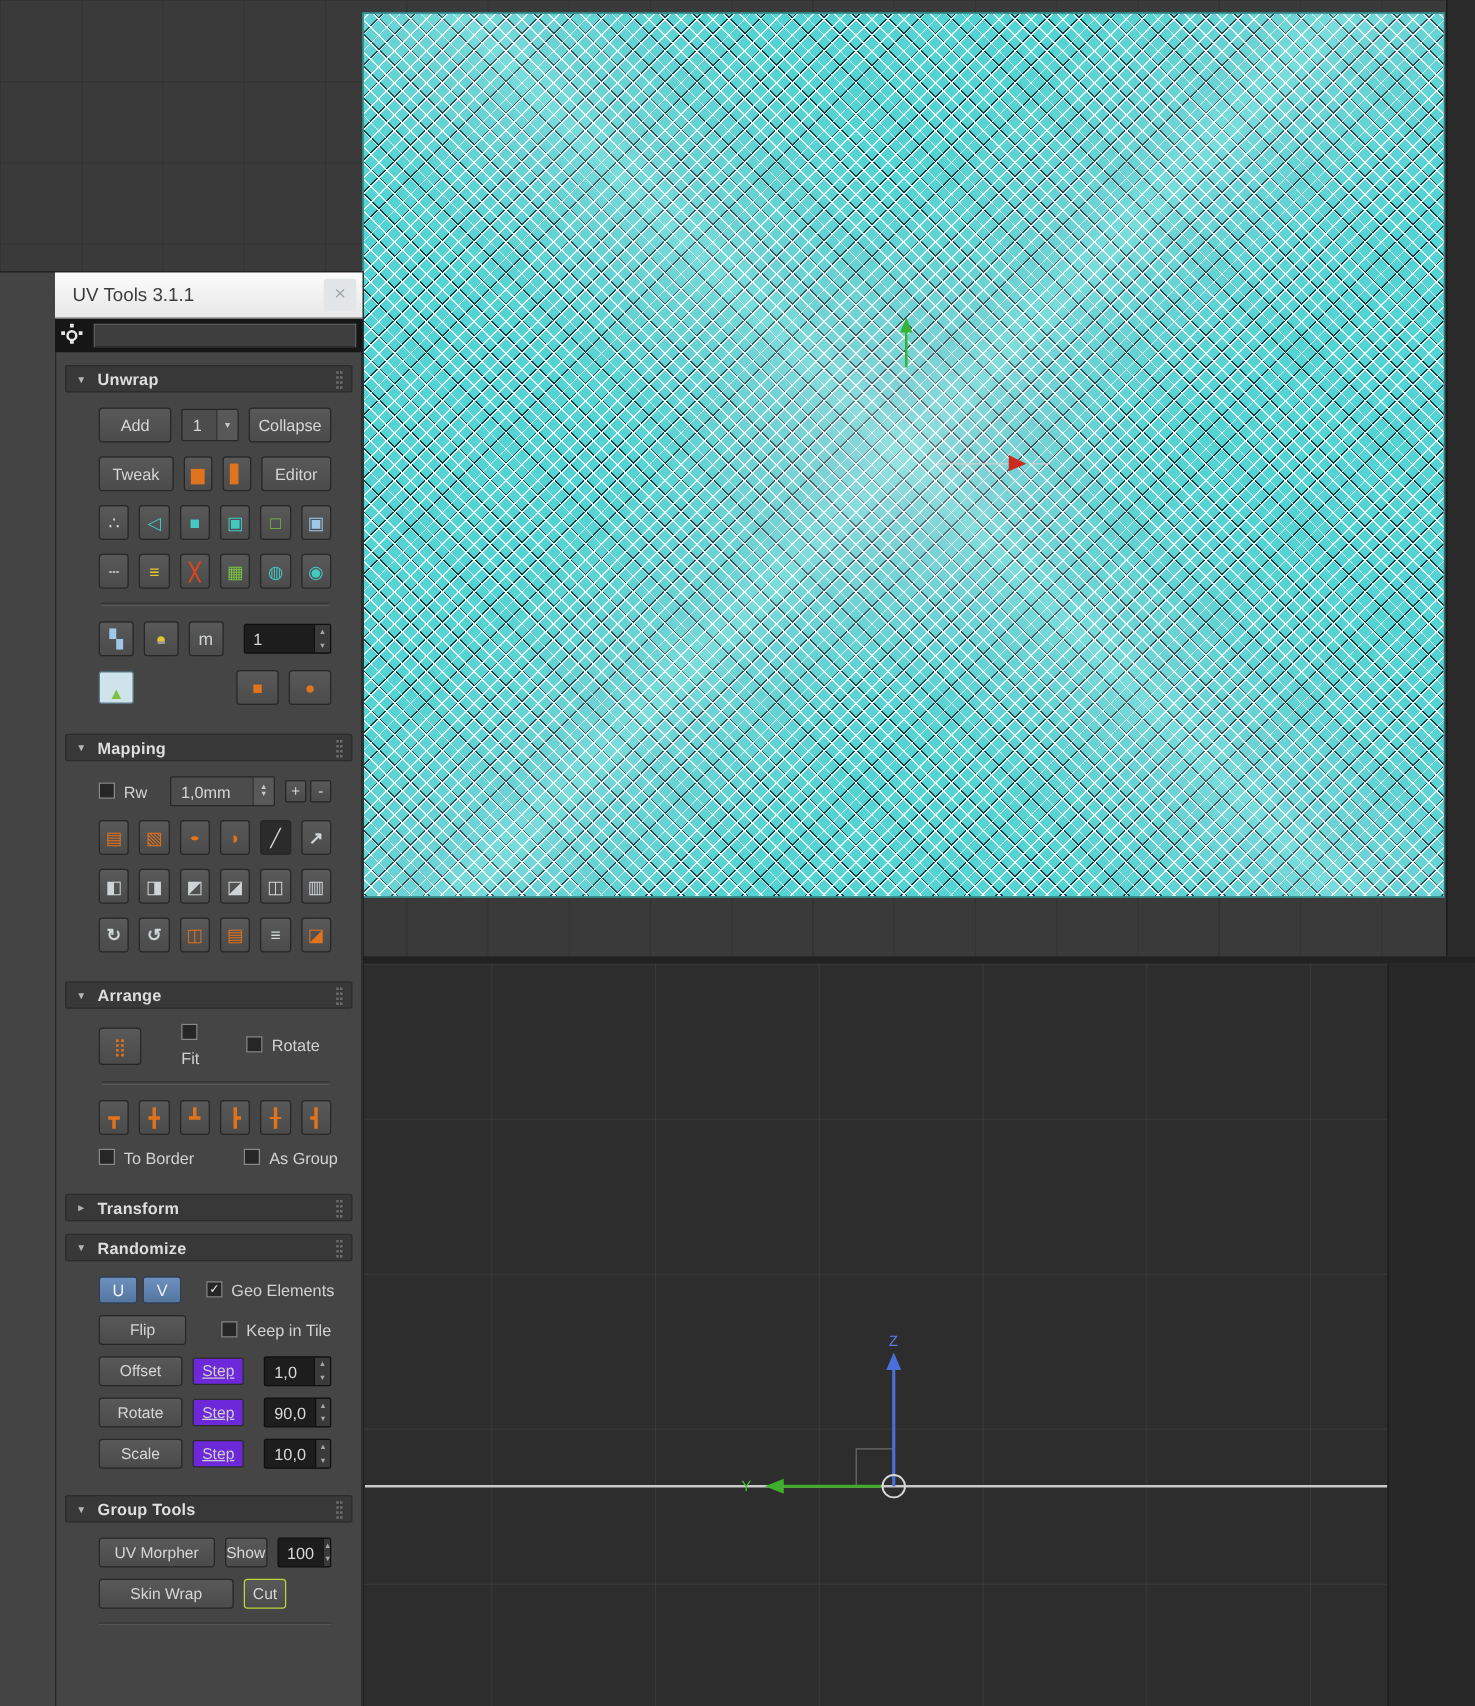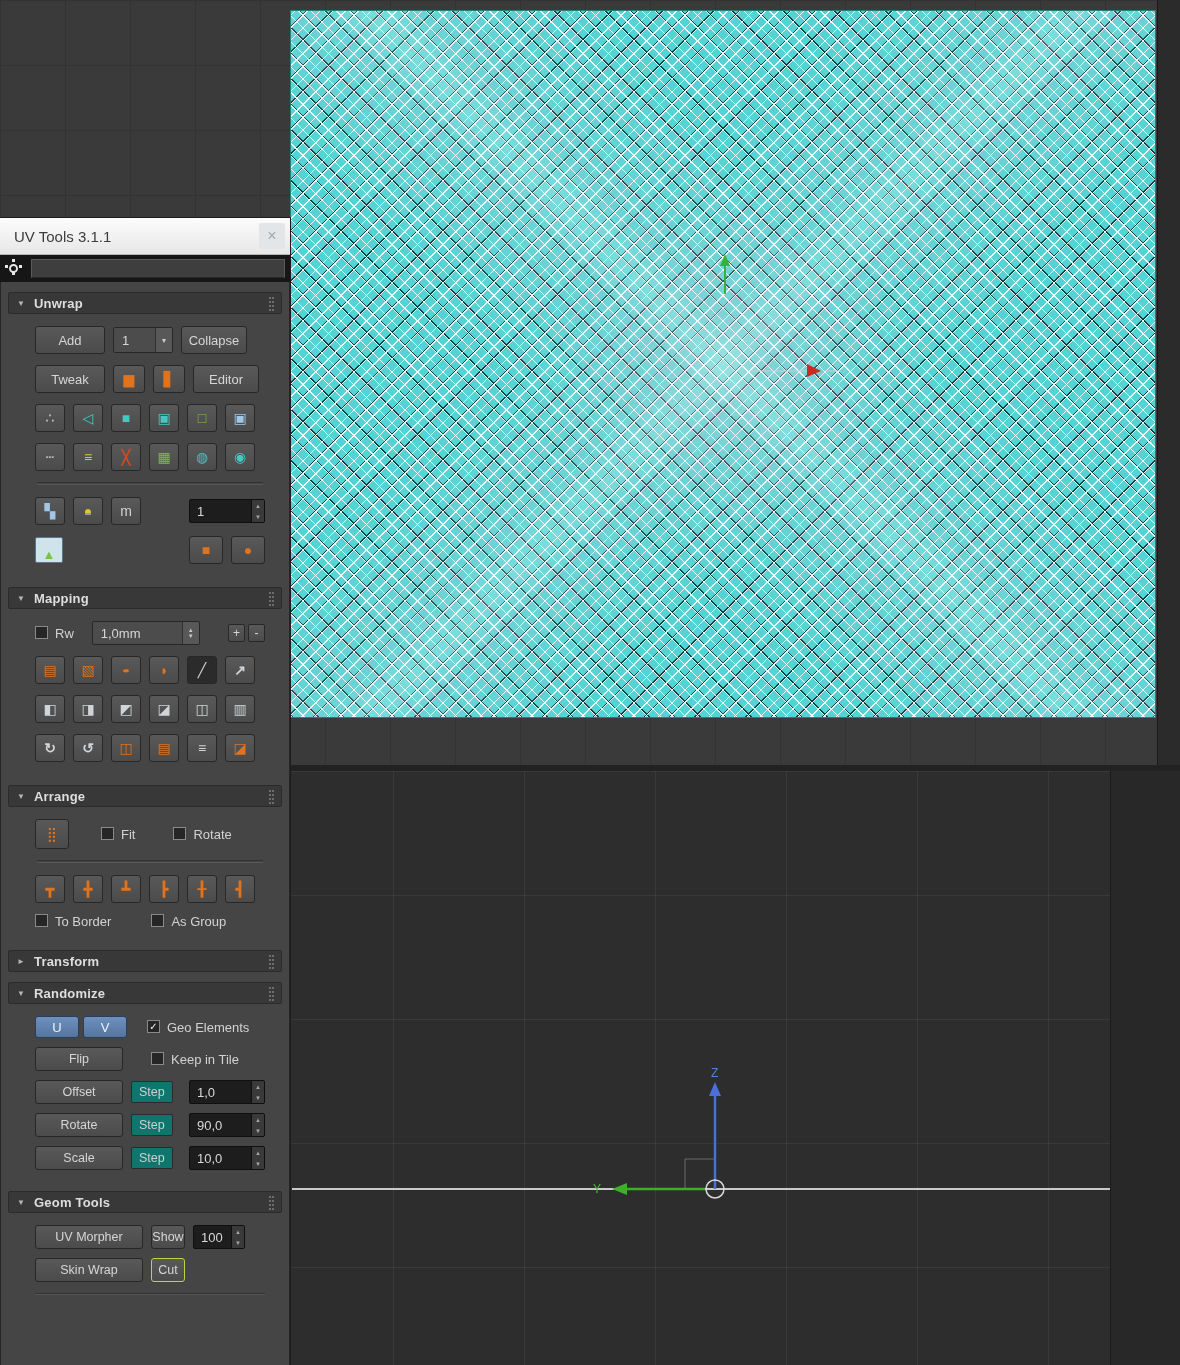--- a/index.html
+++ b/index.html
@@ -38,21 +38,21 @@
     border:1px solid #2a7d7d;}
   .uv-x{position:absolute;inset:0;pointer-events:none;
     background:
       linear-gradient(45deg, transparent 36%, rgba(255,210,225,.14) 47%, rgba(255,255,255,.22) 50%, rgba(255,210,225,.14) 53%, transparent 64%),
       linear-gradient(-45deg, transparent 36%, rgba(255,210,225,.14) 47%, rgba(255,255,255,.22) 50%, rgba(255,210,225,.14) 53%, transparent 64%);}
   .axis-top{position:absolute;left:695px;top:248px;}
   .gizmo{position:absolute;left:585px;top:293px;}
 
   
   .panel{position:absolute;left:0;top:218px;width:290px;bottom:0;display:flex;
-    flex-direction:column;background:#444;box-shadow:0 0 0 1px #1d1d1d;}
+    flex-direction:column;background:#444;box-shadow:0 0 0 1px #1d1d1d;padding-left:44px;}
   .titlebar{height:37px;background:linear-gradient(#fcfcfc,#e7e7e7);display:flex;
     align-items:center;padding:0 5px 0 14px;border-bottom:1px solid #b6b6b6;flex:none;}
   .title{font-size:15px;color:#3c3c3c;}
   .closebtn{margin-left:auto;width:26px;height:26px;background:#e3e6e8;color:#a2a8ac;
     display:flex;align-items:center;justify-content:center;font-size:16px;border-radius:2px;}
   .subbar{height:27px;background:#161616;display:flex;align-items:center;gap:7px;
     padding:0 3px;flex:none;}
   .gear{width:9px;height:9px;border:2px solid #e6e6e6;border-radius:50%;position:relative;margin:0 6px;}
   .gear::before{content:"";position:absolute;width:3px;height:3px;background:#e6e6e6;left:1px;top:-7px;
     box-shadow:0 13px 0 #e6e6e6,-7px 6px 0 #e6e6e6,7px 6px 0 #e6e6e6;}
@@ -104,22 +104,22 @@
 
   .spin{display:inline-flex;height:24px;background:#1d1d1d;border:1px solid #0f0f0f;border-radius:2px;overflow:hidden;}
   .sval{flex:1;display:flex;align-items:center;padding:0 7px;font-size:13px;color:#d8d8d8;}
   .sarr{width:13px;display:flex;flex-direction:column;background:#3a3a3a;border-left:1px solid #0f0f0f;}
   .sa{flex:1;display:flex;align-items:center;justify-content:center;font-size:6px;color:#a6a6a6;}
 
   .chk{display:inline-flex;align-items:flex-start;gap:7px;font-size:13px;color:#d2d2d2;white-space:nowrap;}
   .box{width:13px;height:13px;background:#262626;border:1px solid #8a8a8a;display:inline-flex;
     align-items:center;justify-content:center;font-size:10px;color:#f2f2f2;flex:none;}
 
-  .mlabel{height:22px;padding:0 7px;background:#0f766e;border:1px solid #2b2b2b;border-radius:2px;
-    font-size:12.5px;color:#cfcfcf;display:inline-flex;align-items:center;}
+  .mlabel{height:22px;padding:0 7px;background:#6d28d9;border:1px solid #2b2b2b;border-radius:2px;
+    font-size:12.5px;color:#cfcfcf;display:inline-flex;align-items:center;text-decoration:underline;}
   .pm{display:inline-flex;gap:3px;margin-left:auto;}
   .pmb{width:17px;height:18px;padding:0;font-size:12px;background:linear-gradient(180deg,#595959,#4b4b4b);
     border:1px solid #272727;border-radius:2px;color:#d6d6d6;display:inline-flex;align-items:center;justify-content:center;}
   .final-sep{height:2px;border-top:1px solid #323232;border-bottom:1px solid #565656;margin:0 22px 0 32px;}
 </style>
 </head>
 <body>
 
 <div id="screen">
 
@@ -357,21 +357,21 @@
         <div class="rhead">
           <span class="arrow">▼</span>
           <span class="rtitle">Arrange</span>
           <span class="grip"></span>
         </div>
         <div class="rbody">
           <div class="row">
             <button class="ibtn w34" style="height:30px;">
                 <span class="c-orange">⣿</span>
               </button>
-            <label class="chk" style="margin-left:24px;">
+            <label class="chk" style="margin-left:24px;flex-direction:column;">
               <span class="box"></span>
               <span>Fit</span>
             </label>
             <label class="chk" style="margin-left:30px;">
               <span class="box"></span>
               <span>Rotate</span>
             </label>
           </div>
           <div class="sep"></div>
           <div class="row">
@@ -472,21 +472,21 @@
                 <span class="sa">▼</span>
               </span>
             </span>
           </div>
         </div>
       </div>
 
       <div>
         <div class="rhead">
           <span class="arrow">▼</span>
-          <span class="rtitle">Geom Tools</span>
+          <span class="rtitle">Group Tools</span>
           <span class="grip"></span>
         </div>
         <div class="rbody">
           <div class="row tight">
             <button class="btn small w108">UV Morpher</button>
             <button class="btn small w46">Show</button>
             <span class="spin w52">
               <span class="sval">100</span>
               <span class="sarr">
                 <span class="sa">▲</span>

